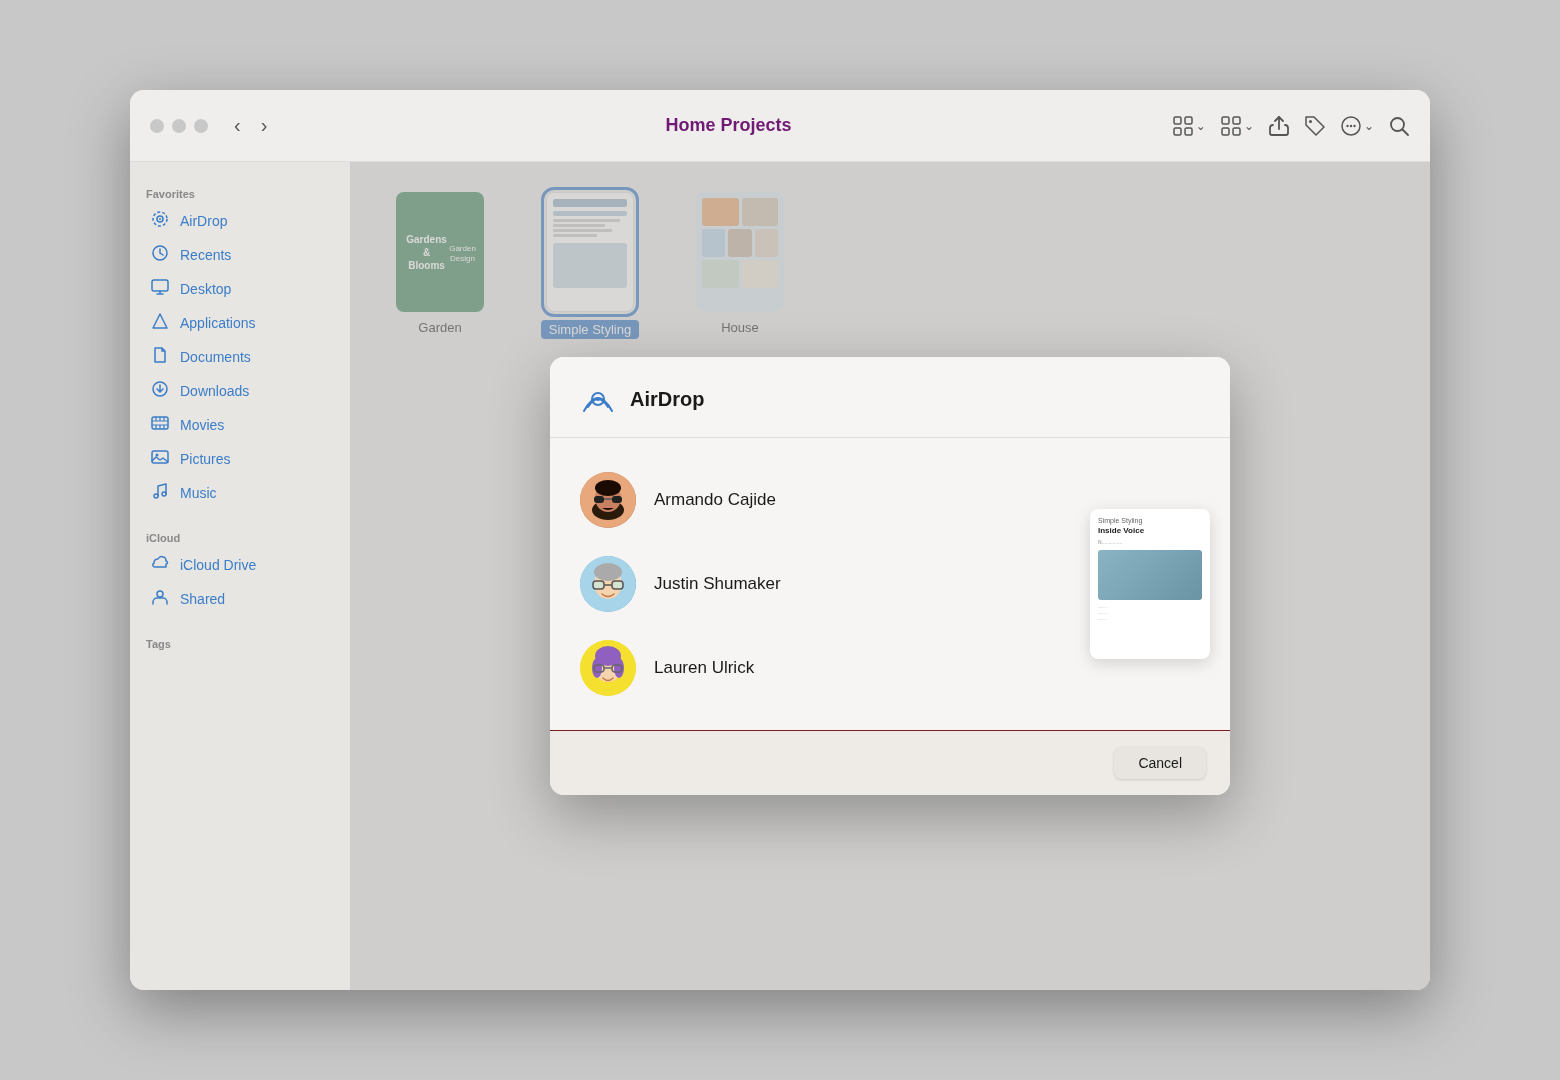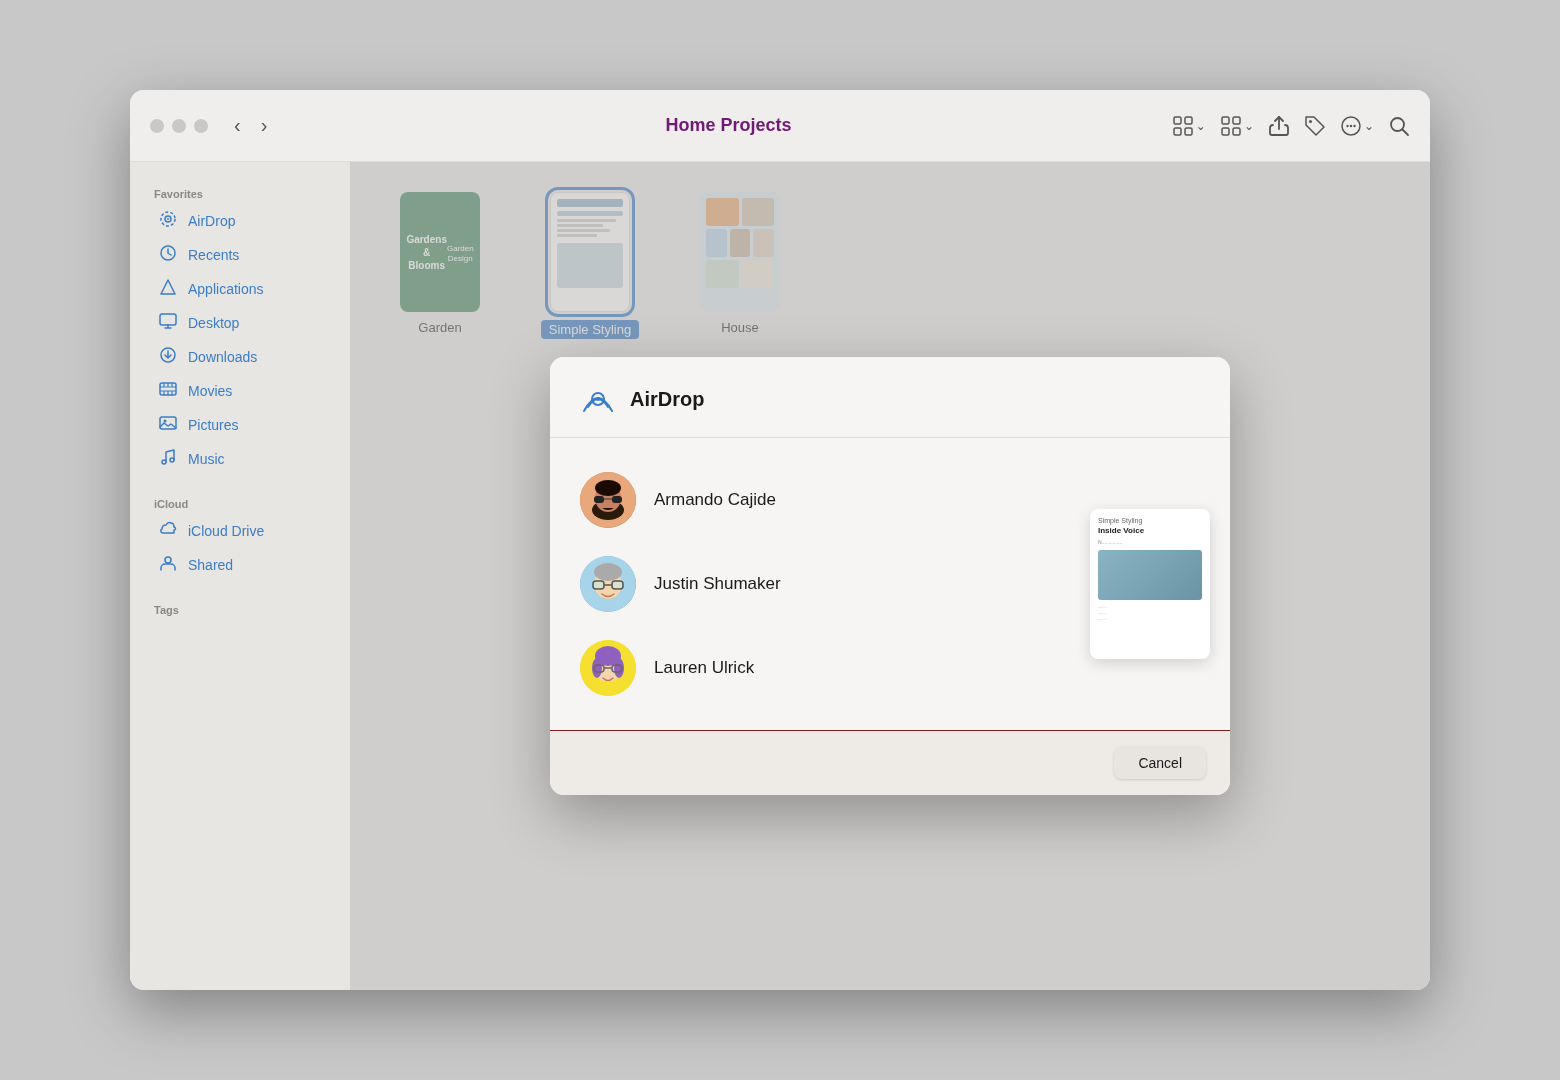--- a/index.html
+++ b/index.html
@@ -89,21 +89,21 @@
     .main-content {
       display: flex;
       flex: 1;
       overflow: hidden;
     }
 
     
     .sidebar {
       width: 220px;
       background: #e8e6e3;
-      padding: 16px 8px;
+      padding: 16px 0;
       flex-shrink: 0;
       overflow-y: auto;
     }
     .sidebar-section-label {
       font-size: 11px;
       font-weight: 600;
       color: #888;
       padding: 10px 16px 4px 16px;
       text-transform: none;
       letter-spacing: 0;
@@ -141,21 +141,21 @@
       position: relative;
     }
     .file-item {
       display: flex;
       flex-direction: column;
       align-items: center;
       gap: 8px;
       width: 120px;
     }
     .file-thumb {
-      width: 80px;
+      width: 88px;
       height: 120px;
       background: #d5cfc8;
       border-radius: 8px;
       display: flex;
       align-items: center;
       overflow: hidden;
       position: relative;
     }
     .file-thumb.selected {
       outline: 3px solid #3a7dc9;
@@ -505,36 +505,45 @@
             <circle cx="9" cy="9" r="7" stroke="#3a7dc9" stroke-width="1.5" fill="none"></circle>
             <path d="M9 5 L9 9 L12 11" stroke="#3a7dc9" stroke-width="1.5" stroke-linecap="round"></path>
           </svg>
         </span>
         <span class="sidebar-label">Recents</span>
       </div>
 
       <div class="sidebar-item">
         <span class="sidebar-icon">
           <svg width="18" height="18" viewBox="0 0 18 18" fill="none">
-            <path d="M9 2 L16 16 L2 16 Z" stroke="#3a7dc9" stroke-width="1.5" stroke-linejoin="round" fill="none"></path>
-          </svg>
-        </span>
-        <span class="sidebar-label">Applications</span>
-      </div>
-
-      <div class="sidebar-item">
-        <span class="sidebar-icon">
-          <svg width="18" height="18" viewBox="0 0 18 18" fill="none">
             <rect x="1" y="2" width="16" height="11" rx="2" stroke="#3a7dc9" stroke-width="1.5" fill="none"></rect>
             <path d="M6 16 L12 16 M9 13 L9 16" stroke="#3a7dc9" stroke-width="1.5" stroke-linecap="round"></path>
           </svg>
         </span>
         <span class="sidebar-label">Desktop</span>
       </div>
 
+      <div class="sidebar-item">
+        <span class="sidebar-icon">
+          <svg width="18" height="18" viewBox="0 0 18 18" fill="none">
+            <path d="M9 2 L16 16 L2 16 Z" stroke="#3a7dc9" stroke-width="1.5" stroke-linejoin="round" fill="none"></path>
+          </svg>
+        </span>
+        <span class="sidebar-label">Applications</span>
+      </div>
+
+      <div class="sidebar-item">
+        <span class="sidebar-icon">
+          <svg width="18" height="18" viewBox="0 0 18 18" fill="none">
+            <path d="M4 2 L11 2 L14 5 L14 16 L4 16 Z" stroke="#3a7dc9" stroke-width="1.5" stroke-linejoin="round" fill="none"></path>
+            <path d="M11 2 L11 5 L14 5" stroke="#3a7dc9" stroke-width="1.5"></path>
+          </svg>
+        </span>
+        <span class="sidebar-label">Documents</span>
+      </div>
 
       <div class="sidebar-item">
         <span class="sidebar-icon">
           <svg width="18" height="18" viewBox="0 0 18 18" fill="none">
             <circle cx="9" cy="9" r="7" stroke="#3a7dc9" stroke-width="1.5" fill="none"></circle>
             <path d="M9 5 L9 11 M6 9 L9 12 L12 9" stroke="#3a7dc9" stroke-width="1.5" stroke-linecap="round" stroke-linejoin="round"></path>
           </svg>
         </span>
         <span class="sidebar-label">Downloads</span>
       </div>

